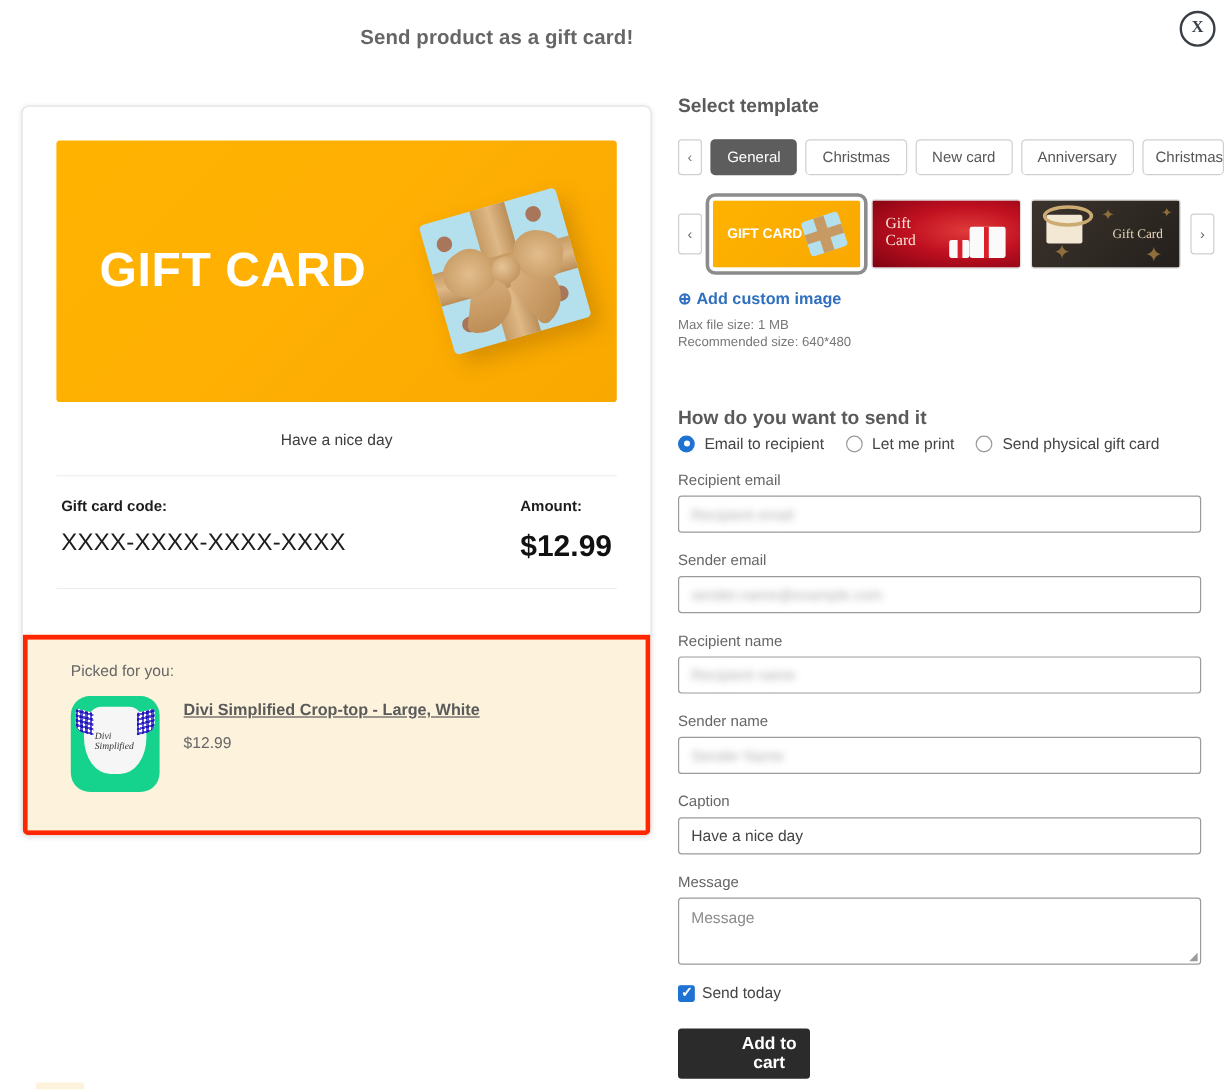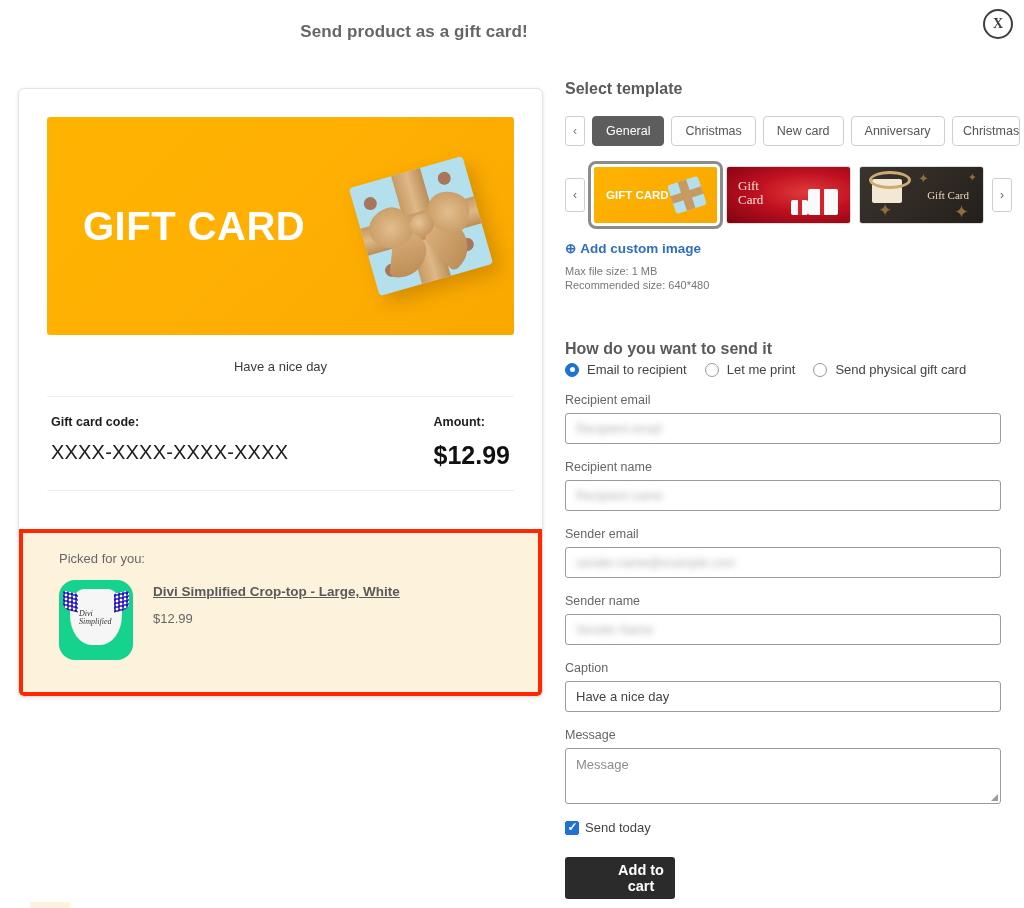--- a/index.html
+++ b/index.html
@@ -464,30 +464,30 @@
     </div>
 
     <div class="field">
       <div class="field-label">Recipient email</div>
       <div class="input blurred">
         <span class="blur-text">Recipient email</span>
       </div>
     </div>
 
     <div class="field">
+      <div class="field-label">Sender email</div>
+      <div class="input blurred">
+        <span class="blur-text">sender.name@example.com</span>
+      </div>
+    </div>
+
+    <div class="field">
       <div class="field-label">Recipient name</div>
       <div class="input blurred">
         <span class="blur-text">Recipient name</span>
-      </div>
-    </div>
-
-    <div class="field">
-      <div class="field-label">Sender email</div>
-      <div class="input blurred">
-        <span class="blur-text">sender.name@example.com</span>
       </div>
     </div>
 
     <div class="field">
       <div class="field-label">Sender name</div>
       <div class="input blurred">
         <span class="blur-text">Sender Name</span>
       </div>
     </div>
 

